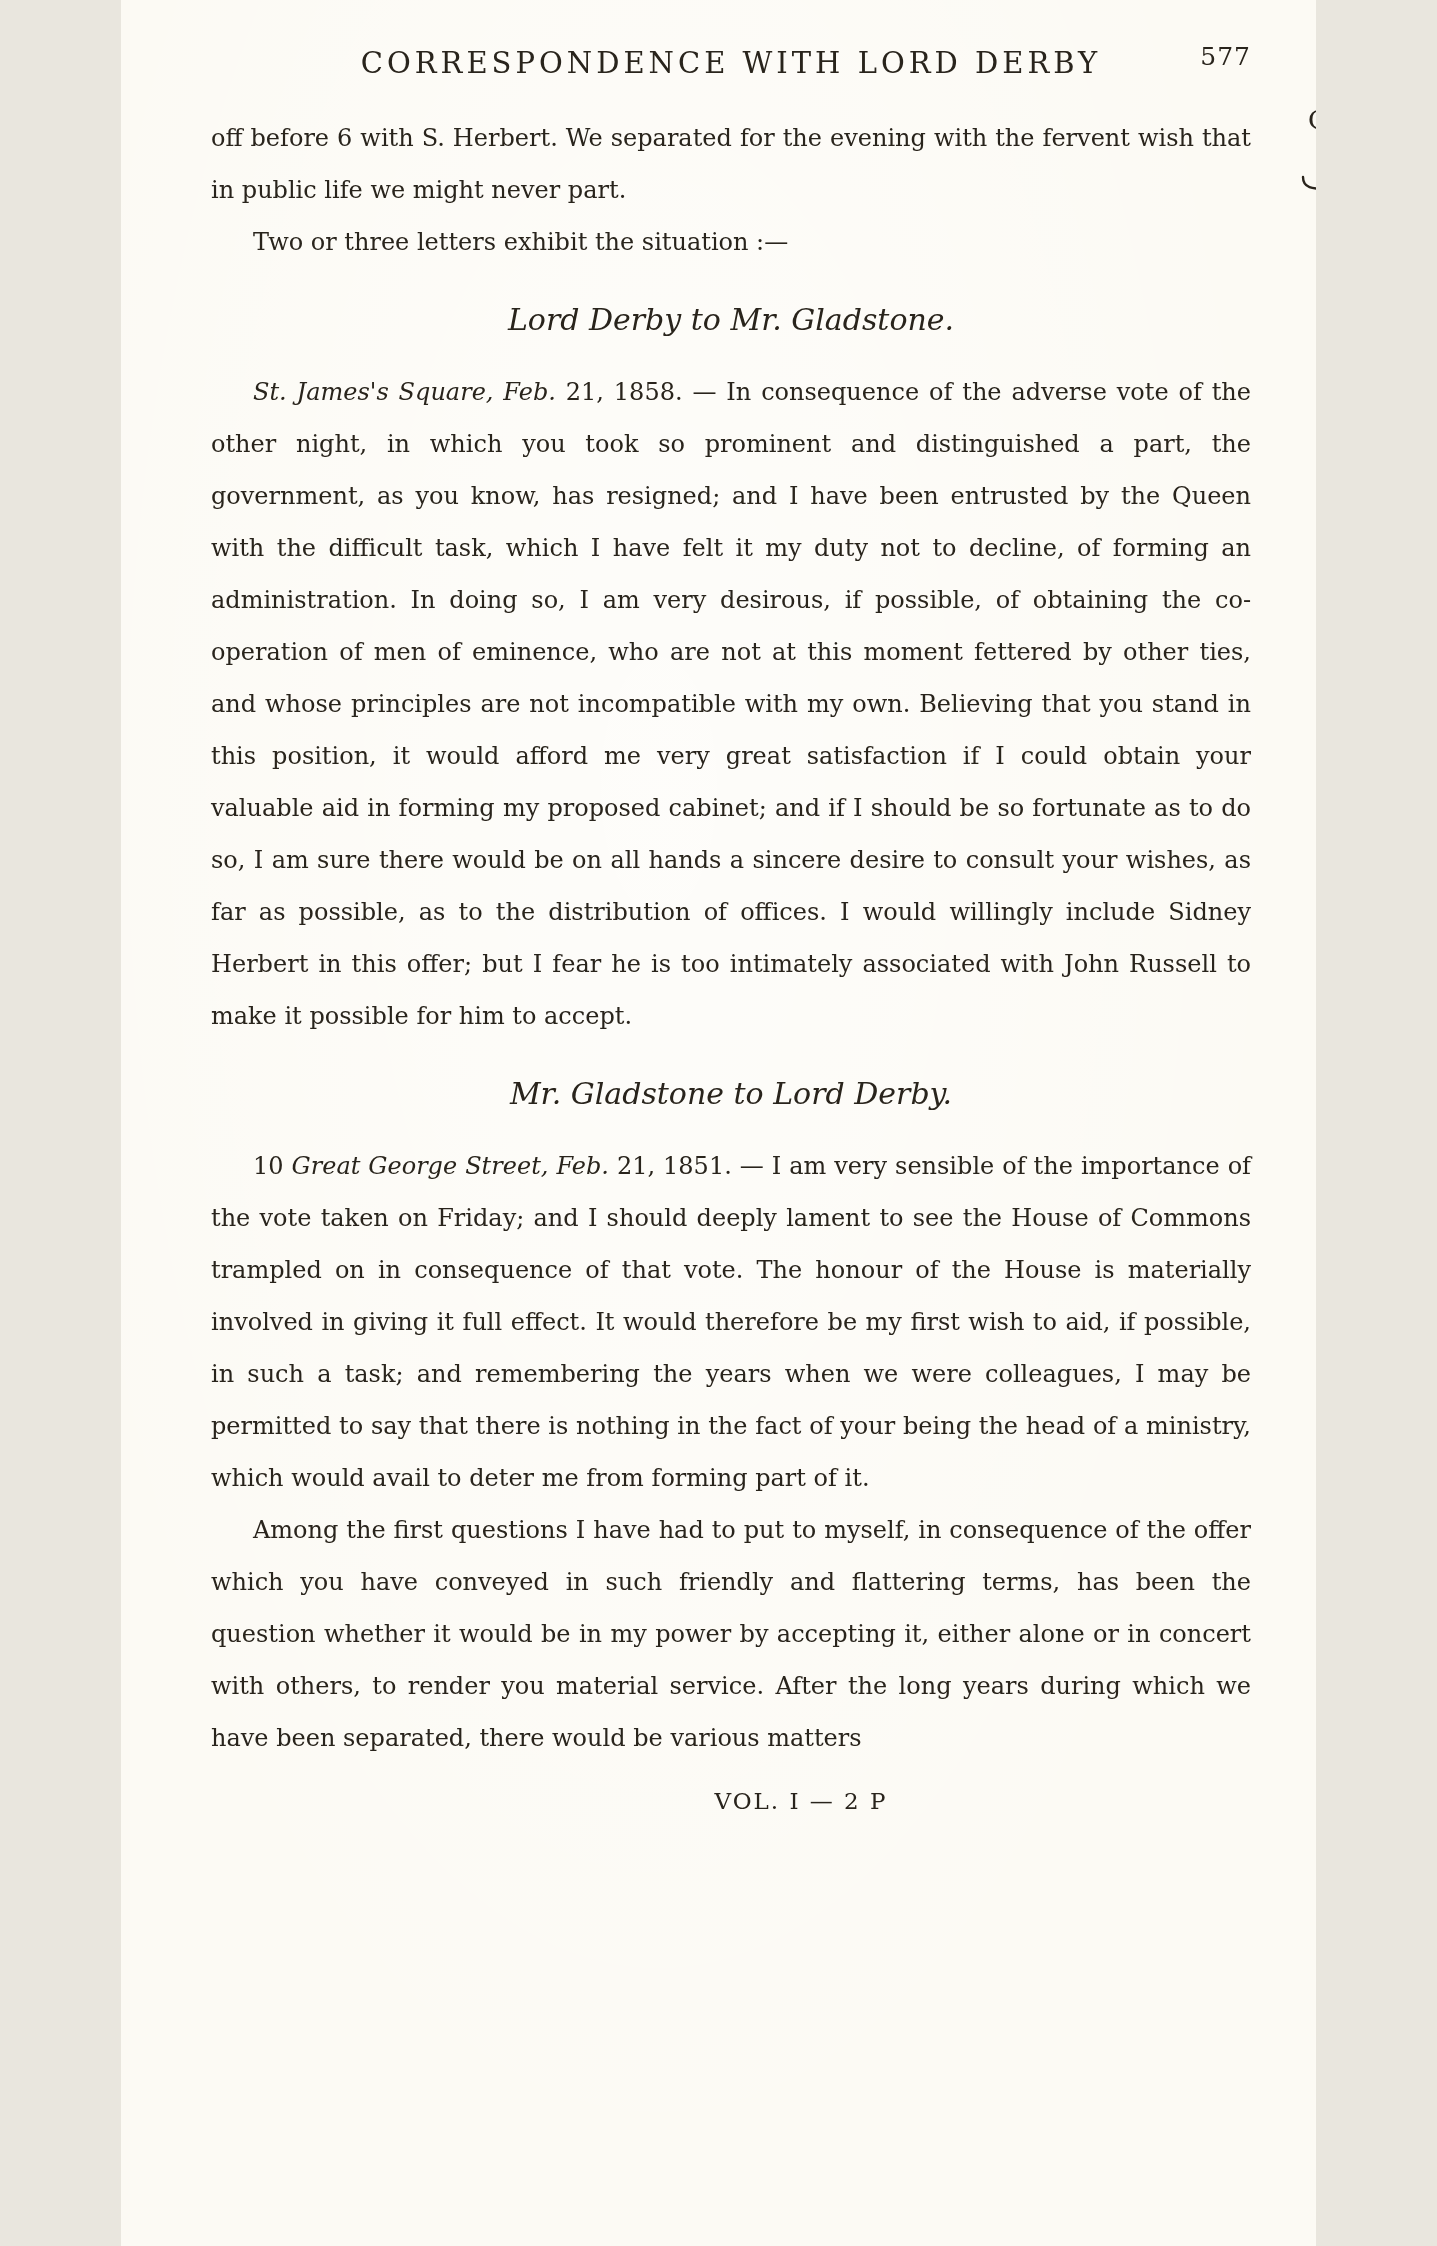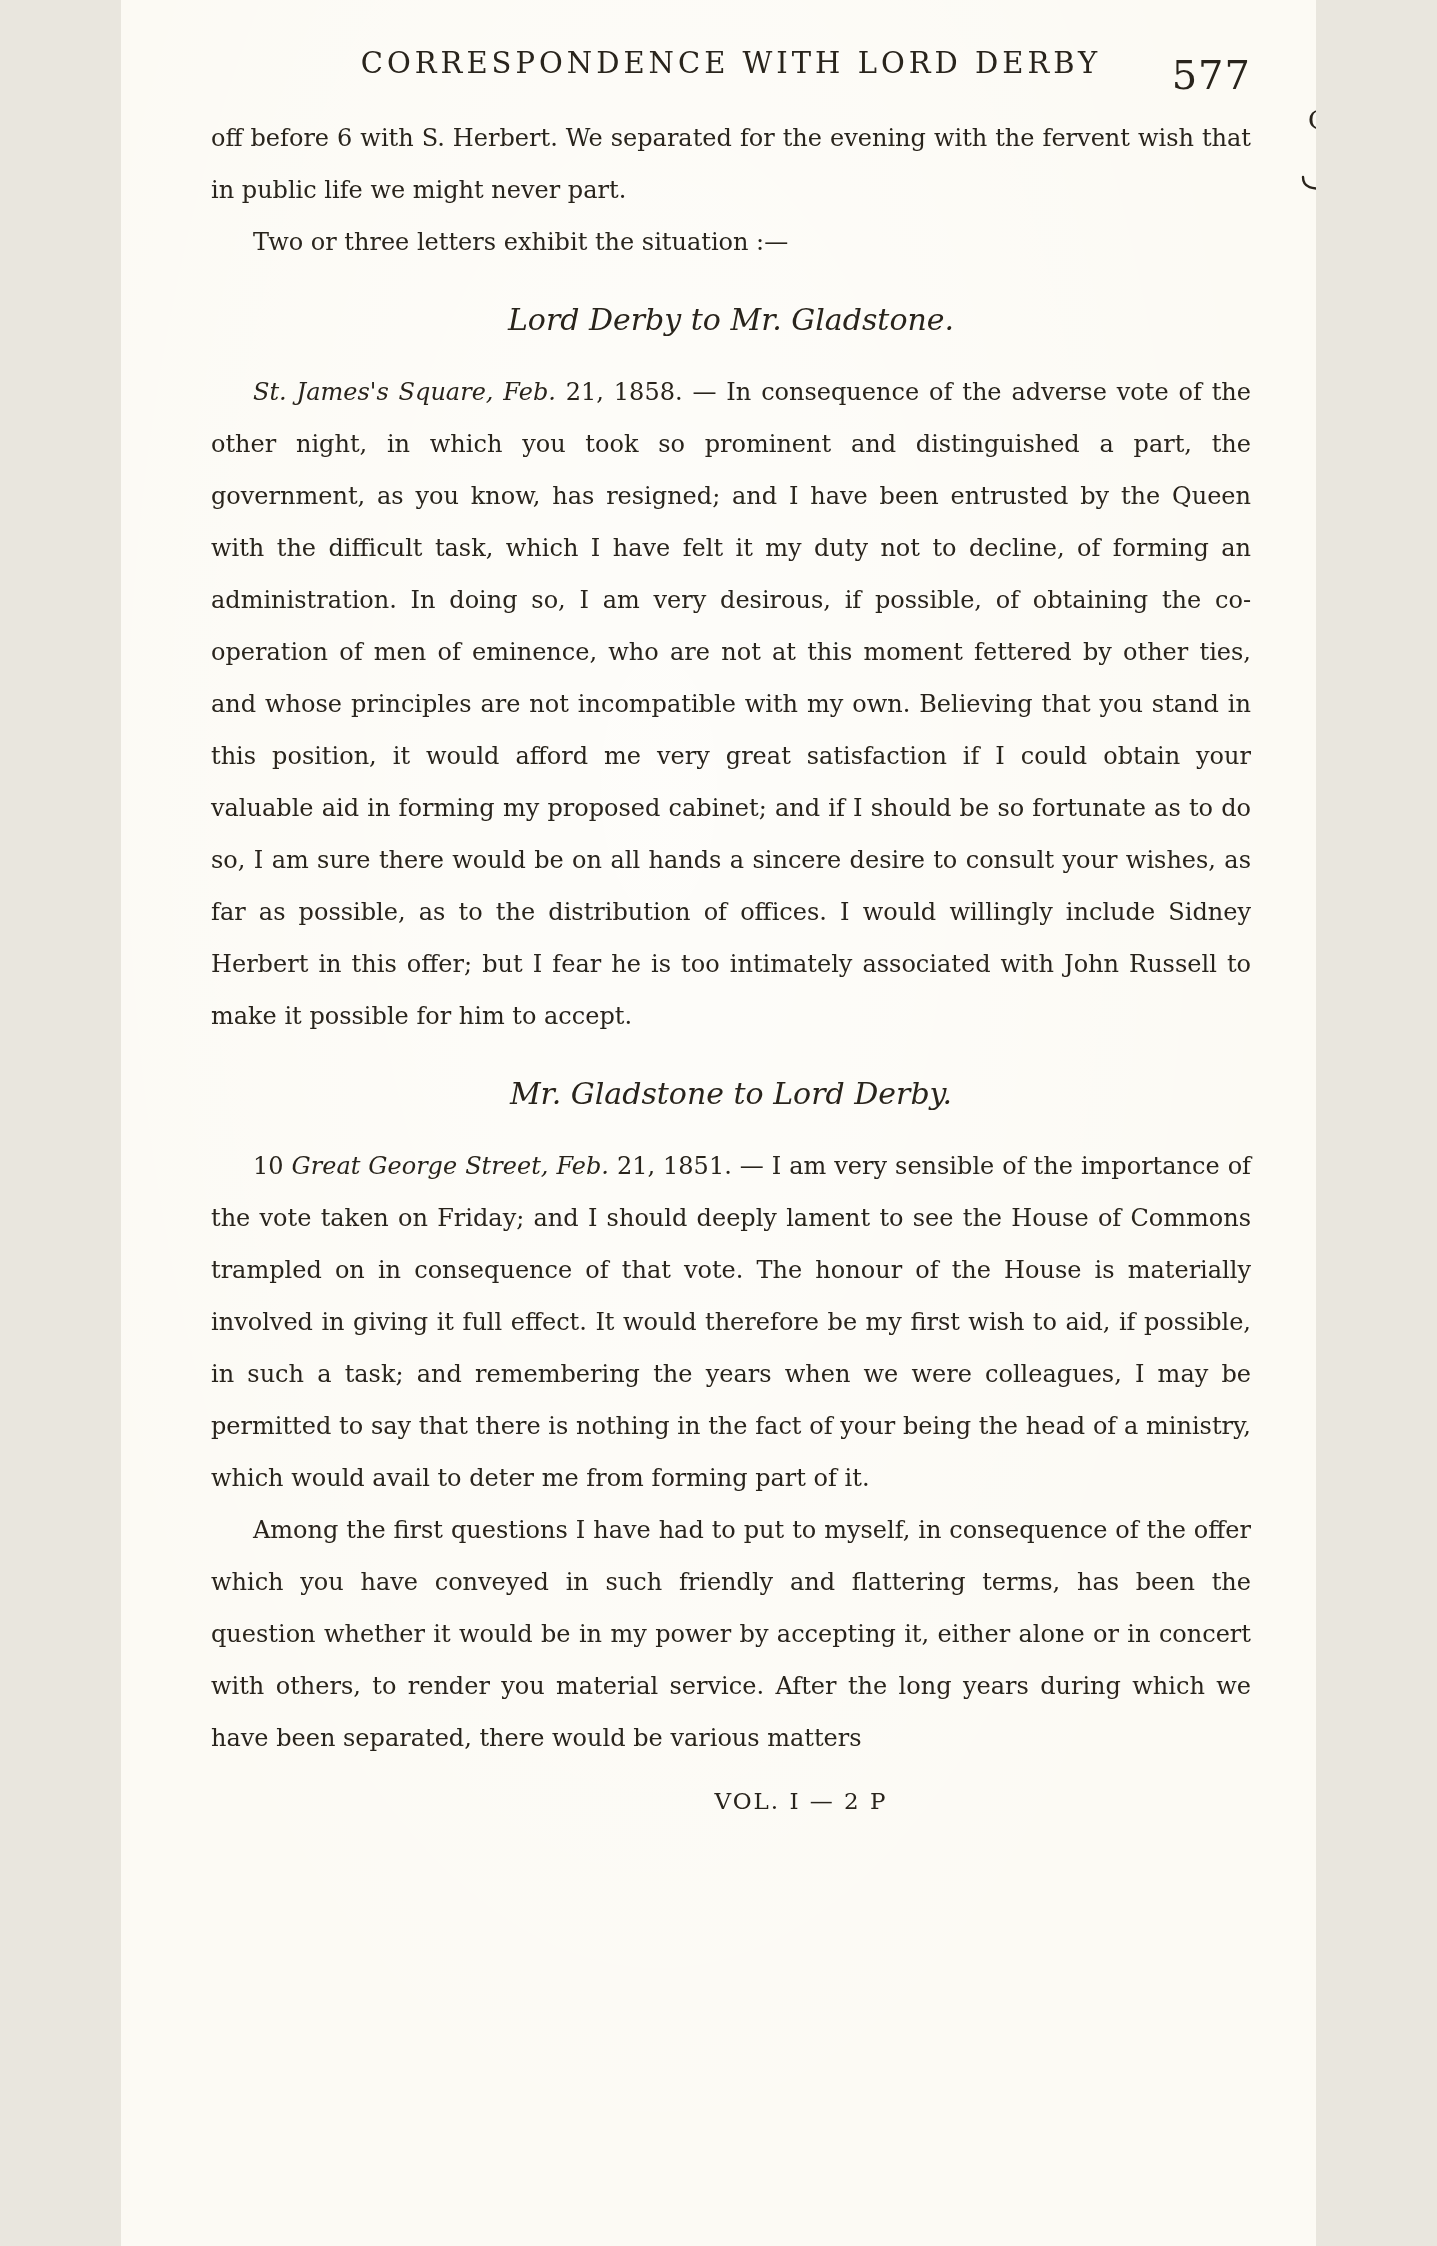--- a/index.html
+++ b/index.html
@@ -33,22 +33,22 @@
   .header-title {
     display: block;
     text-align: center;
     font-size: 29px;
     letter-spacing: 4px;
     padding-top: 4px;
   }
   .page-number {
     position: absolute;
     right: 0;
-    top: 10px;
-    font-size: 40px;
+    top: 0;
+    font-size: 25px;
     letter-spacing: 1px;
   }
 
   .body-text .para {
     font-size: 24px;
     line-height: 52px;
     text-align: justify;
     text-justify: inter-word;
   }
   .body-text .para.indent { text-indent: 42px; }

